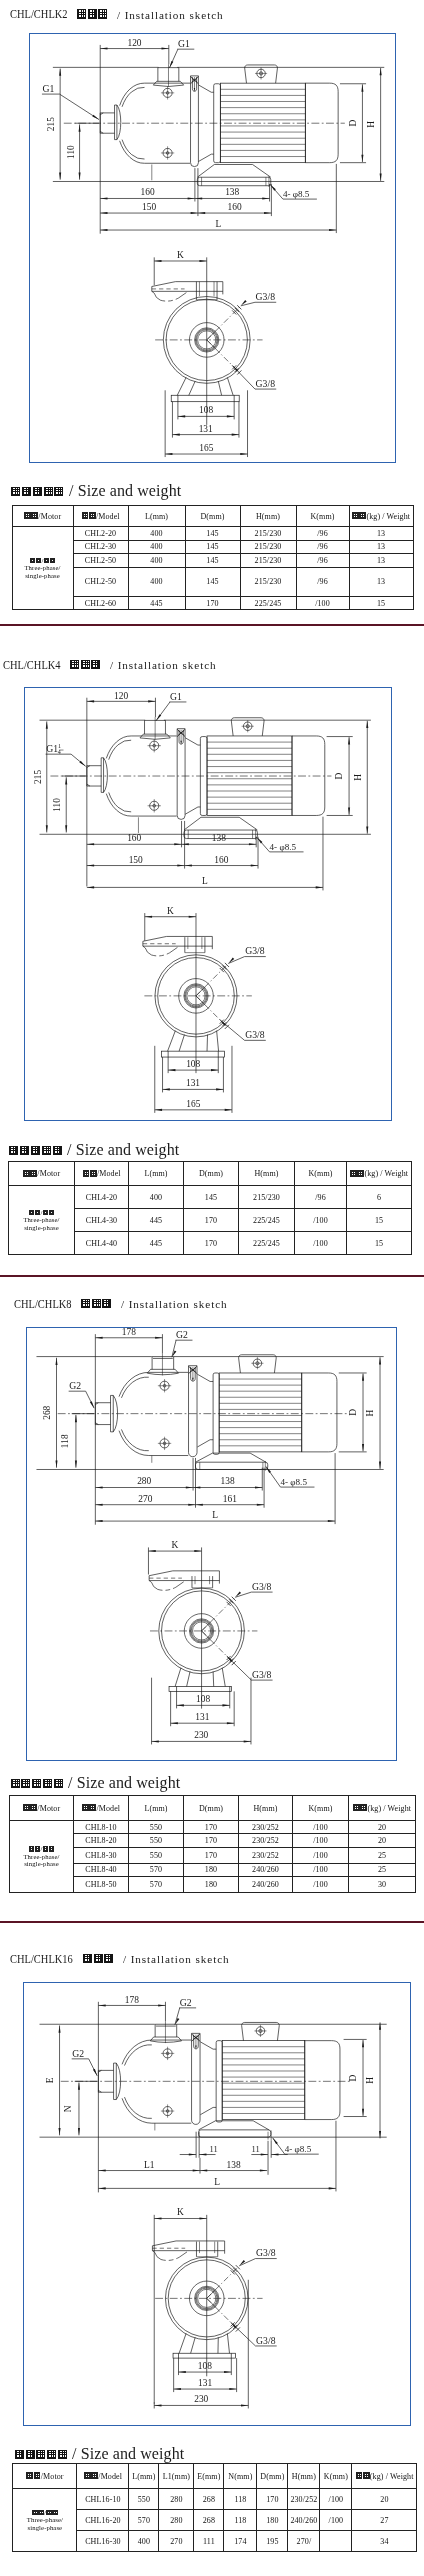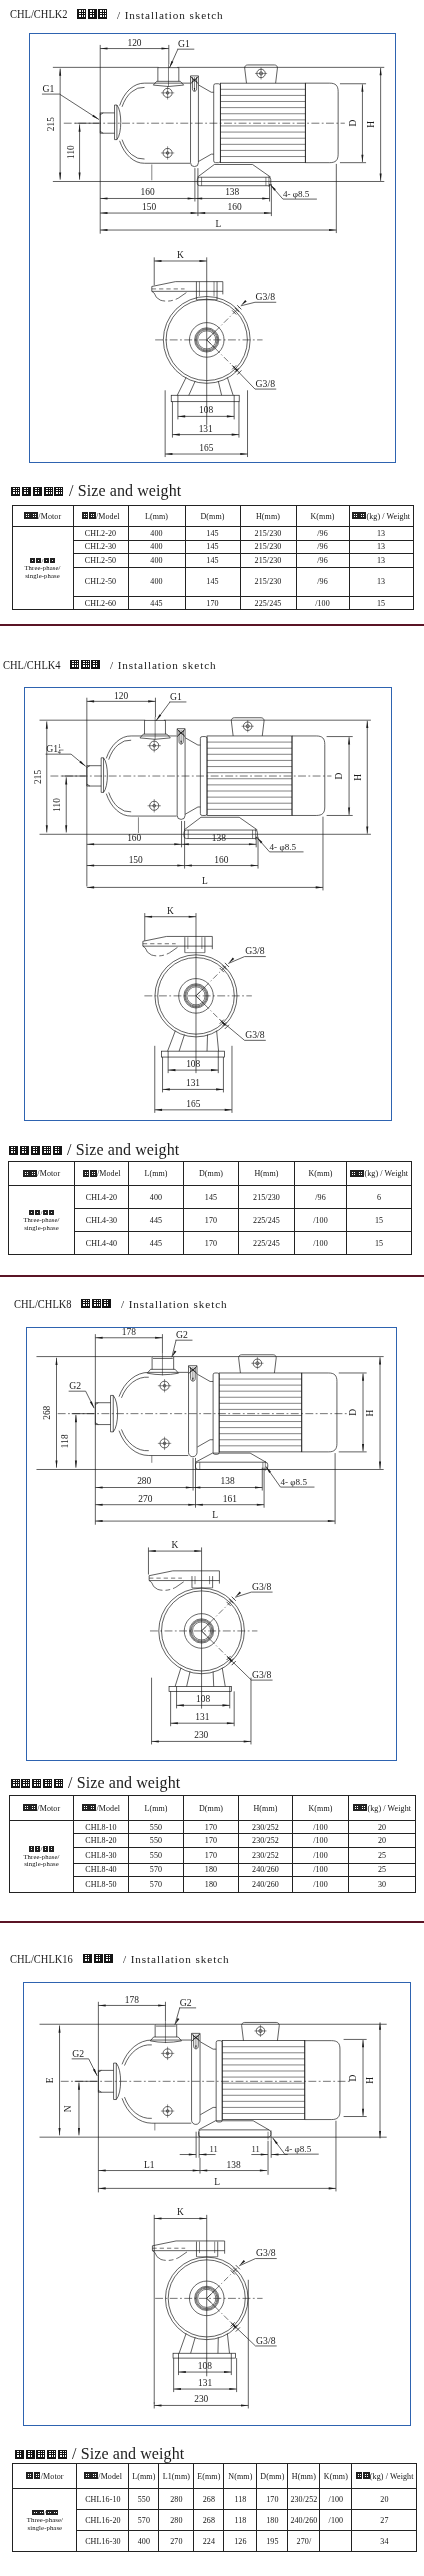--- a/index.html
+++ b/index.html
@@ -1103,22 +1103,22 @@
           <td>118</td>
           <td>180</td>
           <td>240/260</td>
           <td>/100</td>
           <td>27</td>
         </tr>
         <tr style="height:21px">
           <td>CHL16-30</td>
           <td>400</td>
           <td>270</td>
-          <td>224</td>
-          <td>126</td>
+          <td>111</td>
+          <td>174</td>
           <td>195</td>
           <td>270/</td>
           <td></td>
           <td>34</td>
         </tr>
       </tbody>
     </table>
   </div>
 
 </body></html>

